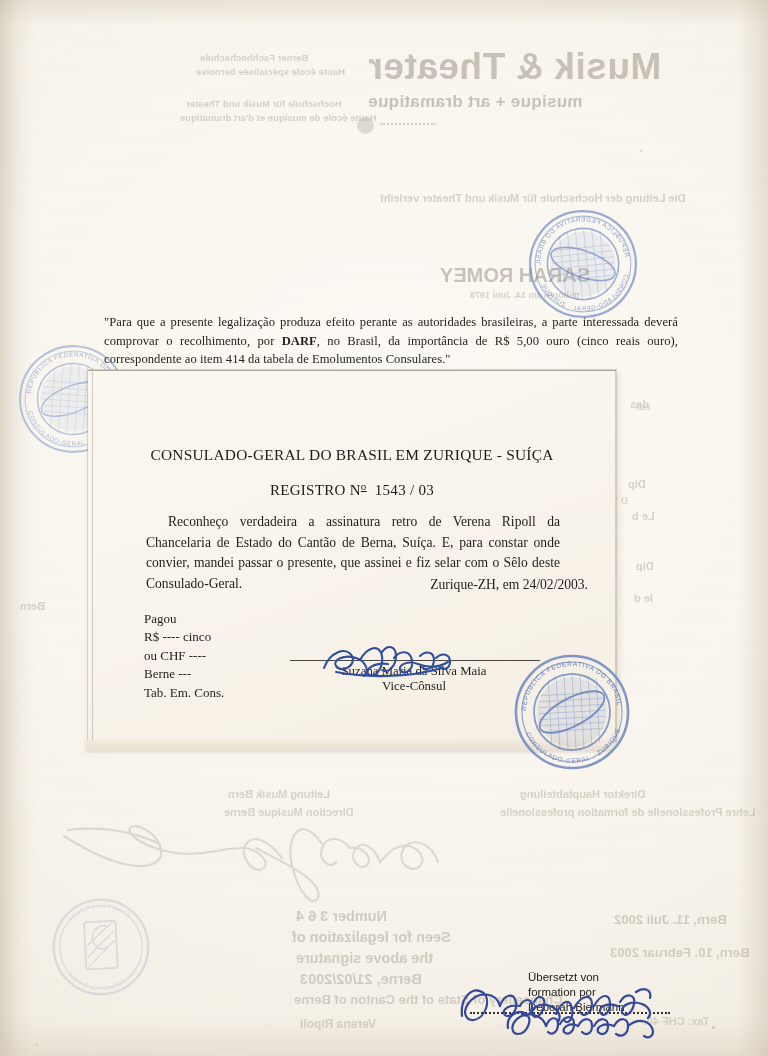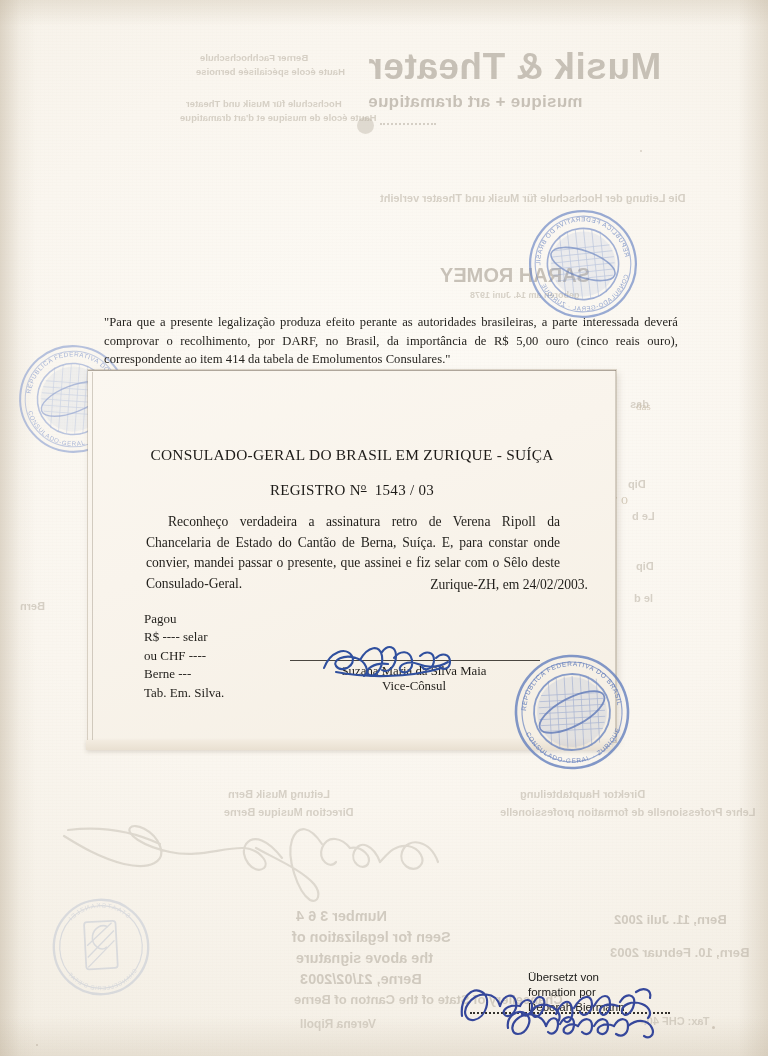--- a/index.html
+++ b/index.html
@@ -157,21 +157,21 @@
   #legal-note {
     position: absolute;
     left: 104px; top: 313px;
     width: 574px;
     font-size: 12.6px;
     line-height: 1.48;
     text-align: justify;
     color: #262420;
     letter-spacing: .05px;
   }
-  #legal-note b { font-weight: normal; }
+  #legal-note b { font-weight: bold; }
 
   
   #certificate {
     position: absolute;
     left: 88px; top: 370px;
     width: 528px; height: 372px;
     background: linear-gradient(160deg, #fbf7f0 0%, #f9f4ec 40%, #f5efe4 100%);
     box-shadow:
       0 1px 0 rgba(255,255,255,.8) inset,
       2px 3px 7px rgba(120,105,85,.22),
@@ -466,24 +466,24 @@
       <div id="cert-title">CONSULADO-GERAL DO BRASIL EM ZURIQUE - SUÍÇA</div>
 
       <div id="cert-registro"><span>REGISTRO N</span><span class="sup">o</span>&nbsp;&nbsp;<span>1543 / 03</span></div>
 
       <div id="cert-body">Reconheço verdadeira a assinatura retro de Verena Ripoll da Chancelaria de Estado do Cantão de Berna, Suíça. E, para constar onde convier, mandei passar o presente, que assinei e fiz selar com o Sêlo deste Consulado-Geral.</div>
 
       <div id="cert-place">Zurique-ZH, em 24/02/2003.</div>
 
       <div id="cert-pagou">
         <div>Pagou</div>
-        <div>R$ ---- selar</div>
+        <div>R$ ---- cinco</div>
         <div>ou CHF ----</div>
         <div>Berne ---</div>
-        <div>Tab. Em. Silva.</div>
+        <div>Tab. Em. Cons.</div>
       </div>
 
       <div id="cert-sign-rule"></div>
       <div id="cert-signblock">
         <div id="cert-sign-name">Suzana Maria da Silva Maia</div>
         <div id="cert-sign-role">Vice-Cônsul</div>
       </div>
     </div>
   </div>
 

